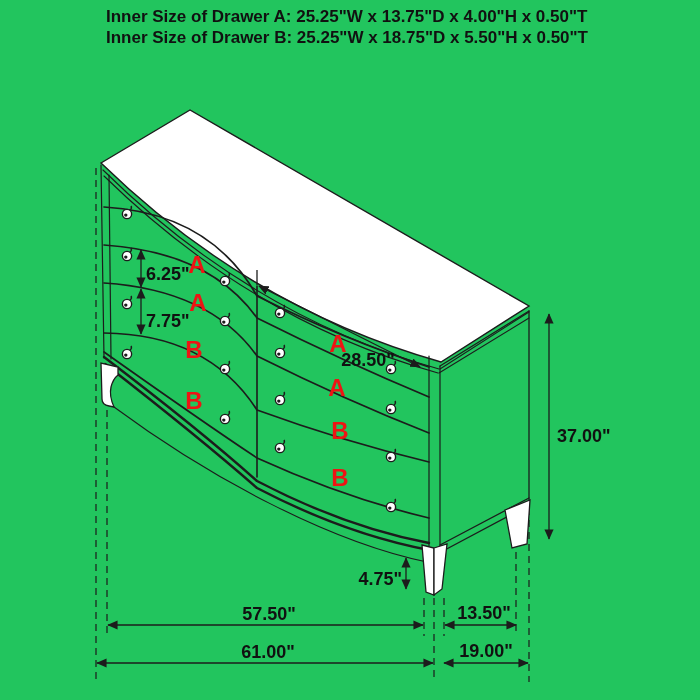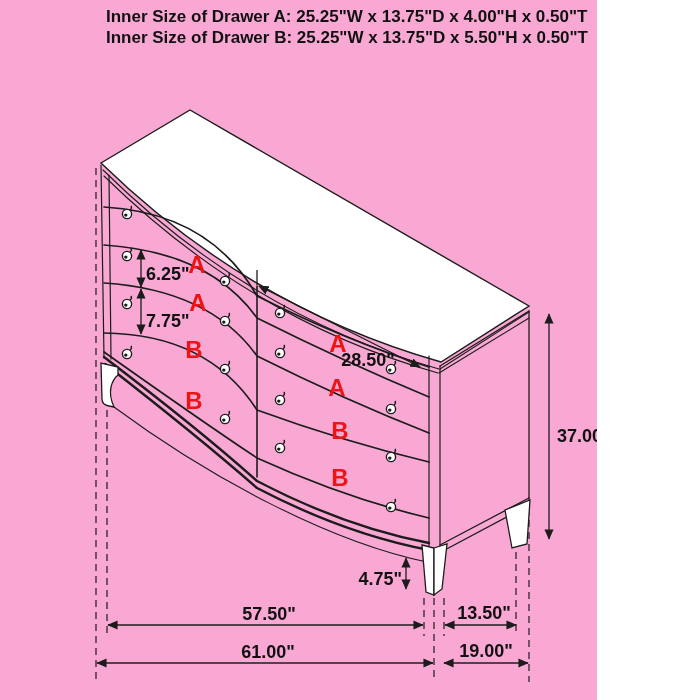--- a/index.html
+++ b/index.html
@@ -1,32 +1,32 @@
 <!DOCTYPE html>
 <html><head>
 <meta charset="utf-8">
 <style>
   html,body{margin:0;padding:0;background:#ffffff;}
-  .stage{position:relative;width:597px;height:700px;background:#f9a8d4;overflow:hidden;
+  .stage{position:relative;width:700px;height:700px;background:#22c55e;overflow:hidden;
          font-family:"Liberation Sans",sans-serif;}
   .title-block{position:absolute;left:106px;top:6px;font-size:17px;font-weight:bold;
                color:#111;line-height:21px;white-space:nowrap;}
   svg{position:absolute;left:0;top:0;}
   svg text{font-family:"Liberation Sans",sans-serif;font-weight:bold;}
   .dim-label{font-size:18px;fill:#111;}
   .drawer-letter{font-size:24px;fill:#ee1414;}
 </style>
 </head>
 <body>
 
 <div class="stage">
 
   <div class="title-block">
     <div>Inner Size of Drawer A: 25.25"W x 13.75"D x 4.00"H x 0.50"T</div>
-    <div>Inner Size of Drawer B: 25.25"W x 13.75"D x 5.50"H x 0.50"T</div>
+    <div>Inner Size of Drawer B: 25.25"W x 18.75"D x 5.50"H x 0.50"T</div>
   </div>
 
   <svg width="700" height="700" viewBox="0 0 700 700">
     <defs>
       <marker id="arr" viewBox="0 0 10 10" refX="9.2" refY="5" markerWidth="8" markerHeight="8" orient="auto-start-reverse">
         <path d="M0,0.6 L10,5 L0,9.4 Z" fill="#1c1c1c"></path>
       </marker>
       <g id="knob">
         <path d="M2.8,-3.4 q2.6,-2.4 1.2,-4.6" fill="none" stroke="#1c1c1c" stroke-width="1.4"></path>
         <circle cx="0" cy="0" r="4.6" fill="#ffffff" stroke="#1c1c1c" stroke-width="1.4"></circle>

